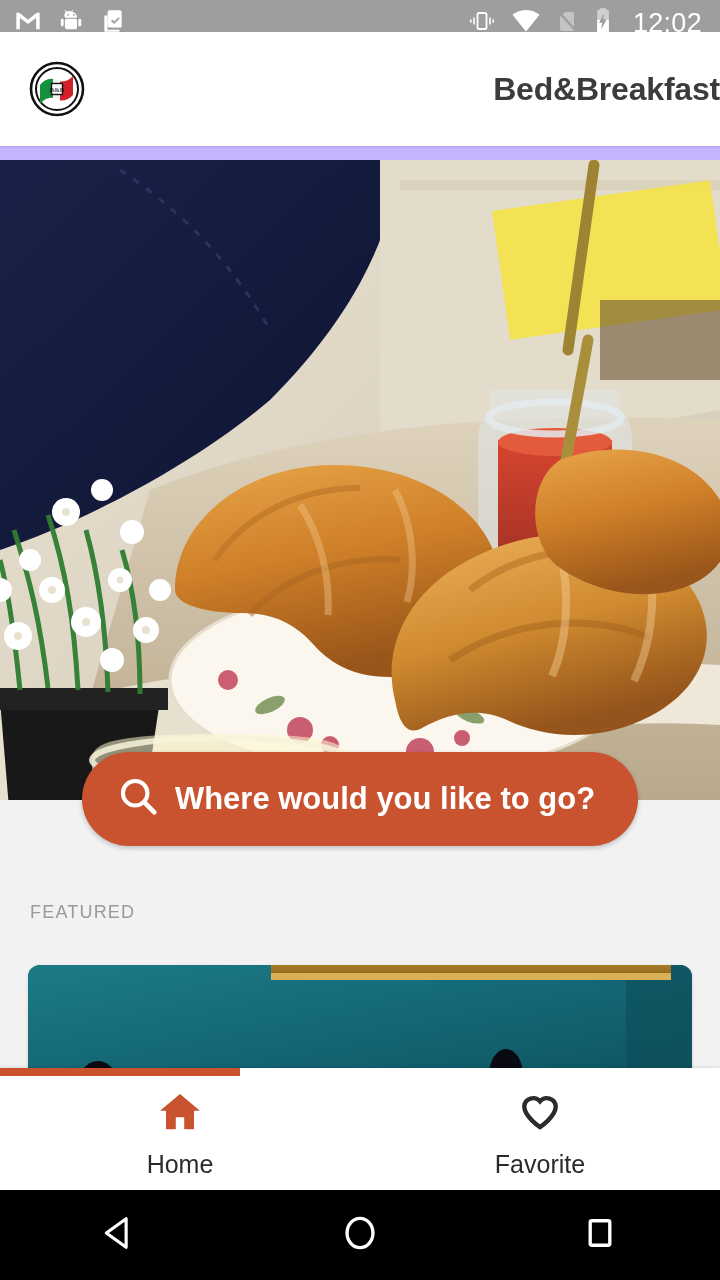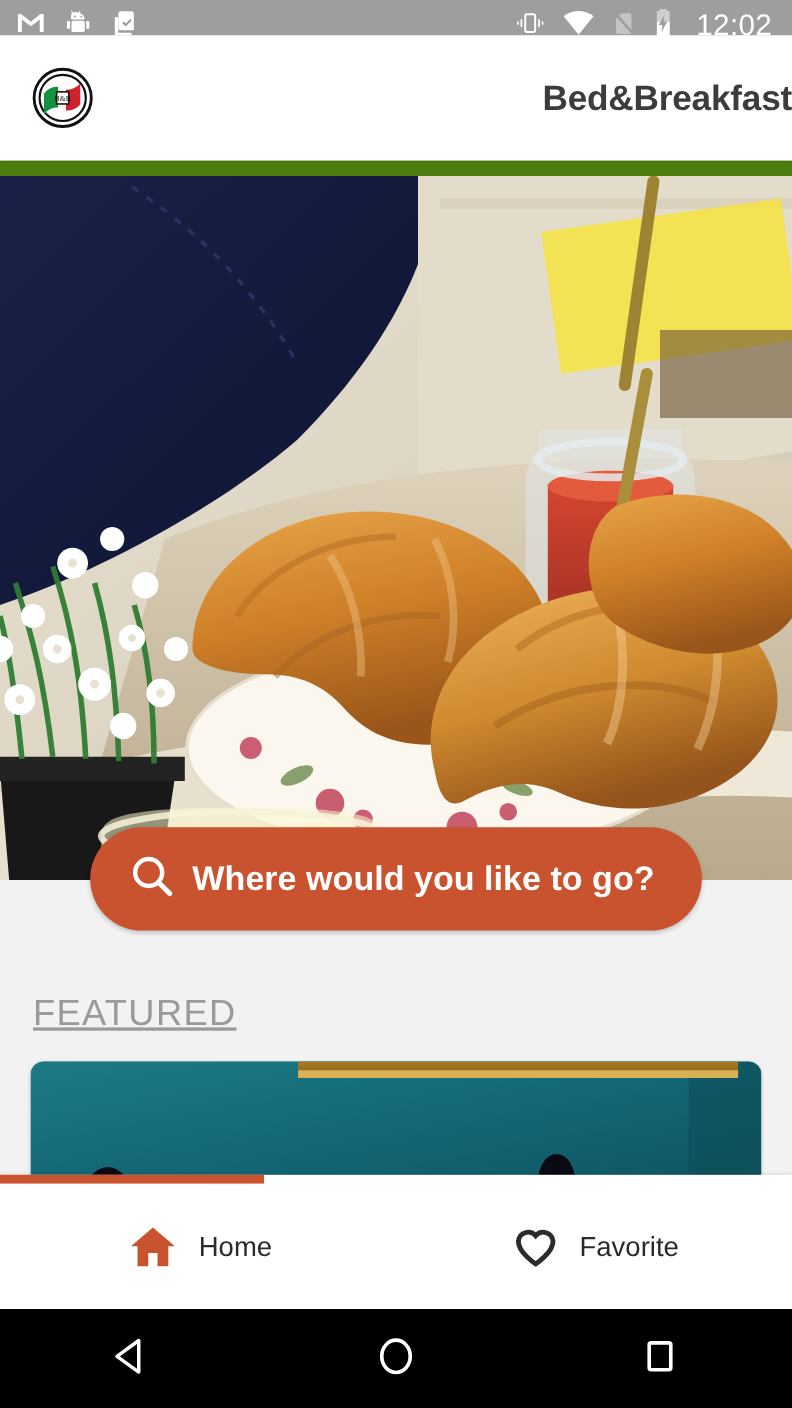--- a/index.html
+++ b/index.html
@@ -1,21 +1,21 @@
 <!DOCTYPE html>
 <html><head>
 <meta charset="utf-8">
 <style>
   * { margin:0; padding:0; box-sizing:border-box; }
   html, body {
     width:720px; height:1280px;
     font-family:"Liberation Sans", sans-serif;
     background:#ffffff; overflow:hidden;
   }
-  .phone { position:relative; width:720px; height:1280px; overflow:hidden; background:#4d7c0f; }
+  .phone { position:relative; width:720px; height:1280px; overflow:hidden; background:#c4b5fd; }
 
   
   .statusbar {
     position:absolute; top:0; left:0; width:720px; height:46px;
     background:#9e9e9e; display:flex; align-items:center;
     padding:0 18px 0 14px;
   }
   .sb-left { display:flex; align-items:center; gap:16px; }
   .sb-right { margin-left:auto; display:flex; align-items:center; gap:14px; }
   .sb-clock {
@@ -64,21 +64,21 @@
     padding-right:34px; padding-left:4px;
   }
 
   
   .content {
     position:absolute; top:800px; left:0; width:720px; height:280px;
     background:#f2f2f2;
   }
   .section-title {
     position:absolute; left:30px; top:102px;
-    font-size:33px; color:#9a9a9a; letter-spacing:1.2px;text-decoration:underline;
+    font-size:18px; color:#9a9a9a; letter-spacing:1.2px;
   }
   .featured-card {
     position:absolute; left:28px; top:165px;
     width:664px; height:120px;
     border-radius:12px 12px 0 0; overflow:hidden;
     background:#1b6e79;
     box-shadow:0 1px 3px rgba(0,0,0,0.18);
   }
   .featured-card svg { display:block; width:664px; height:120px; }
 
@@ -86,21 +86,21 @@
   .bottomnav {
     position:absolute; left:0; top:1068px; width:720px; height:122px;
     background:#ffffff; display:flex;
     box-shadow:0 -1px 3px rgba(0,0,0,0.10);
   }
   .nav-indicator {
     position:absolute; left:0; top:0; width:240px; height:8px;
     background:#c9532e;
   }
   .nav-item {
-    flex:1; display:flex; flex-direction:row;
+    flex:1; display:flex; flex-direction:column;
     align-items:center; justify-content:center; gap:16px;
     padding-top:10px;
   }
   .nav-label { font-size:25px; color:#2b2b2b; }
   .nav-ico { height:44px; display:flex; align-items:center; justify-content:center; }
 
   
   .androidnav {
     position:absolute; left:0; top:1190px; width:720px; height:90px;
     background:#000000; display:flex; align-items:center;

